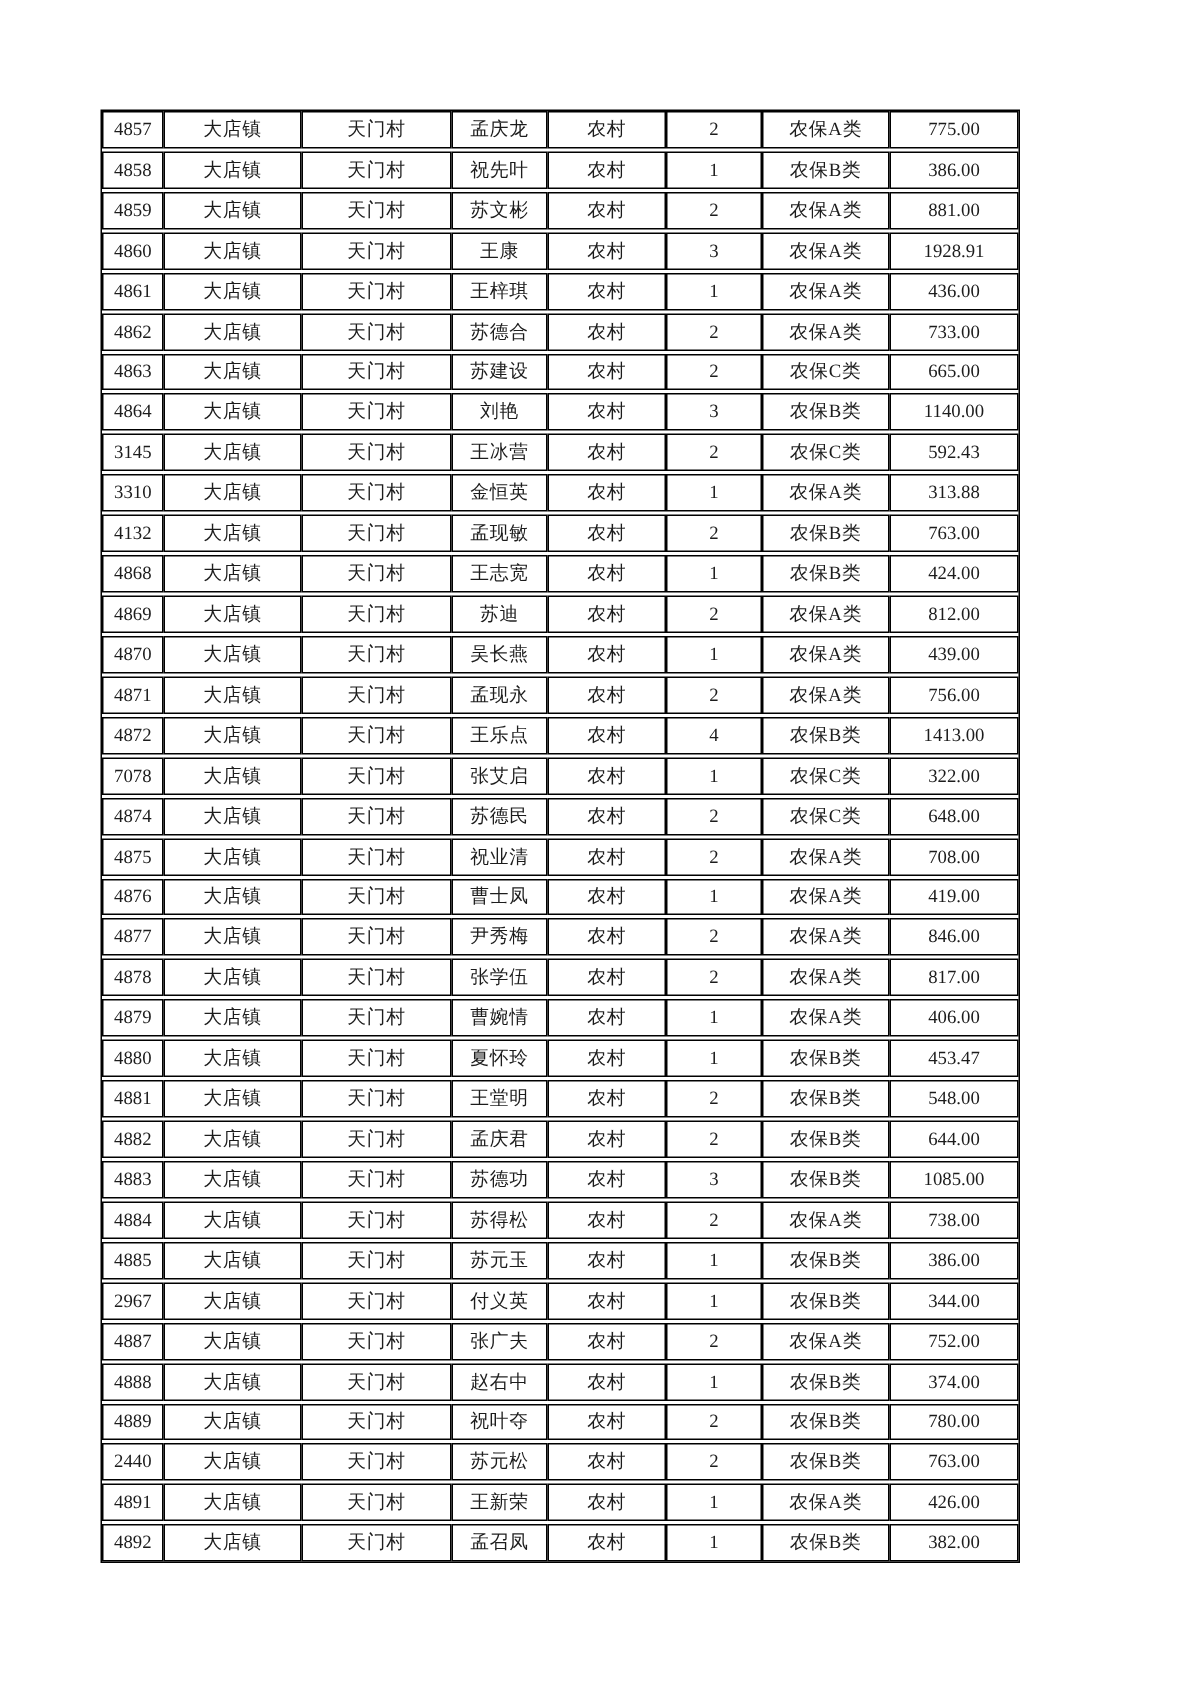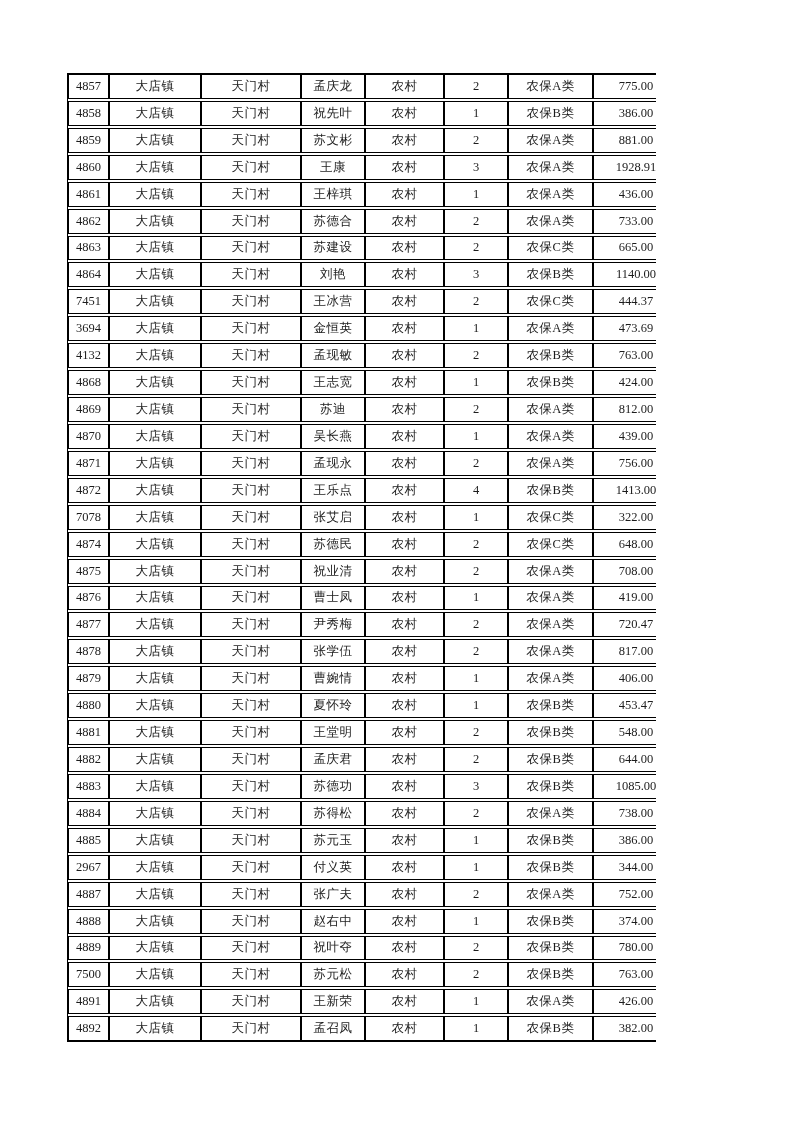--- a/index.html
+++ b/index.html
@@ -7,20 +7,21 @@
     padding: 0;
     background: #ffffff;
   }
   .page {
     position: relative;
     width: 656px;
     height: 1122px;
     background: #ffffff;
     font-family: "Liberation Serif", "DejaVu Serif", serif;
     overflow: hidden;
+    padding-left: 35px;
   }
   .table-wrap {
     position: absolute;
     left: 67px;
     top: 73px;
     width: 611px;
     height: 967px;
     display: flex;
     flex-direction: column;
     row-gap: 2px;
@@ -134,39 +135,39 @@
     <div class="t-cell">大店镇</div>
     <div class="t-cell">天门村</div>
     <div class="t-cell">刘艳</div>
     <div class="t-cell">农村</div>
     <div class="t-cell num">3</div>
     <div class="t-cell">农保B类</div>
     <div class="t-cell num">1140.00</div>
   </div>
 
   <div class="t-row">
-    <div class="t-cell num">7451</div>
+    <div class="t-cell num">3145</div>
     <div class="t-cell">大店镇</div>
     <div class="t-cell">天门村</div>
     <div class="t-cell">王冰营</div>
     <div class="t-cell">农村</div>
     <div class="t-cell num">2</div>
     <div class="t-cell">农保C类</div>
-    <div class="t-cell num">444.37</div>
-  </div>
-
-  <div class="t-row">
-    <div class="t-cell num">3694</div>
+    <div class="t-cell num">592.43</div>
+  </div>
+
+  <div class="t-row">
+    <div class="t-cell num">3310</div>
     <div class="t-cell">大店镇</div>
     <div class="t-cell">天门村</div>
     <div class="t-cell">金恒英</div>
     <div class="t-cell">农村</div>
     <div class="t-cell num">1</div>
     <div class="t-cell">农保A类</div>
-    <div class="t-cell num">473.69</div>
+    <div class="t-cell num">313.88</div>
   </div>
 
   <div class="t-row">
     <div class="t-cell num">4132</div>
     <div class="t-cell">大店镇</div>
     <div class="t-cell">天门村</div>
     <div class="t-cell">孟现敏</div>
     <div class="t-cell">农村</div>
     <div class="t-cell num">2</div>
     <div class="t-cell">农保B类</div>
@@ -273,21 +274,21 @@
   </div>
 
   <div class="t-row">
     <div class="t-cell num">4877</div>
     <div class="t-cell">大店镇</div>
     <div class="t-cell">天门村</div>
     <div class="t-cell">尹秀梅</div>
     <div class="t-cell">农村</div>
     <div class="t-cell num">2</div>
     <div class="t-cell">农保A类</div>
-    <div class="t-cell num">720.47</div>
+    <div class="t-cell num">846.00</div>
   </div>
 
   <div class="t-row">
     <div class="t-cell num">4878</div>
     <div class="t-cell">大店镇</div>
     <div class="t-cell">天门村</div>
     <div class="t-cell">张学伍</div>
     <div class="t-cell">农村</div>
     <div class="t-cell num">2</div>
     <div class="t-cell">农保A类</div>
@@ -409,21 +410,21 @@
     <div class="t-cell">大店镇</div>
     <div class="t-cell">天门村</div>
     <div class="t-cell">祝叶夺</div>
     <div class="t-cell">农村</div>
     <div class="t-cell num">2</div>
     <div class="t-cell">农保B类</div>
     <div class="t-cell num">780.00</div>
   </div>
 
   <div class="t-row">
-    <div class="t-cell num">7500</div>
+    <div class="t-cell num">2440</div>
     <div class="t-cell">大店镇</div>
     <div class="t-cell">天门村</div>
     <div class="t-cell">苏元松</div>
     <div class="t-cell">农村</div>
     <div class="t-cell num">2</div>
     <div class="t-cell">农保B类</div>
     <div class="t-cell num">763.00</div>
   </div>
 
   <div class="t-row">

